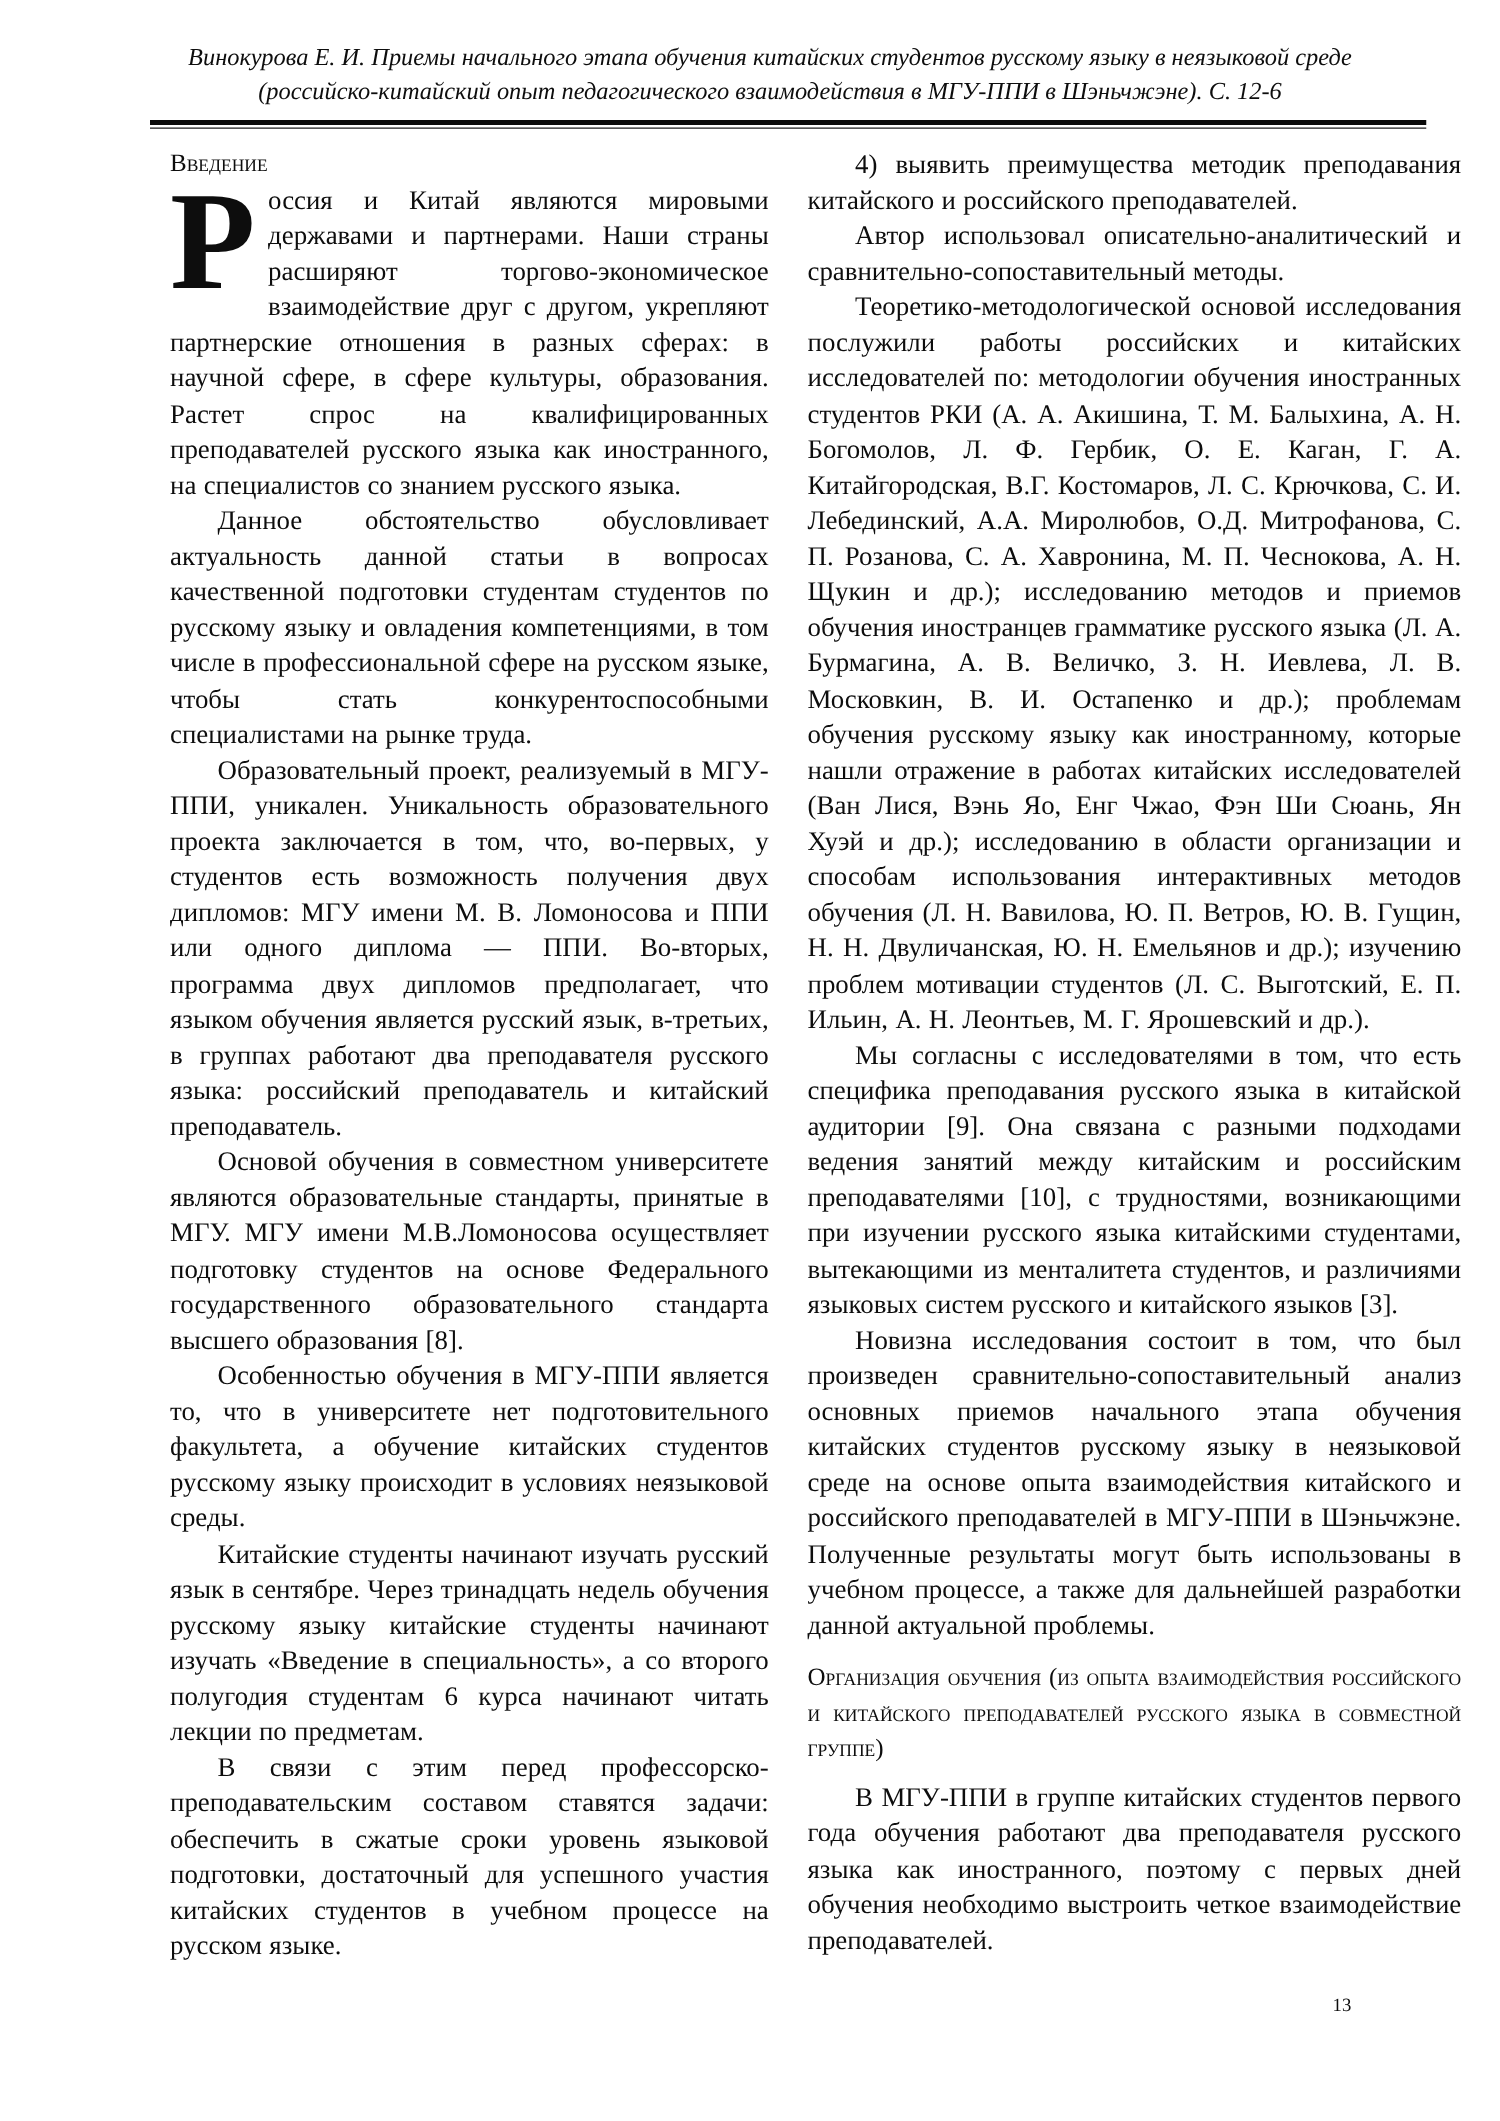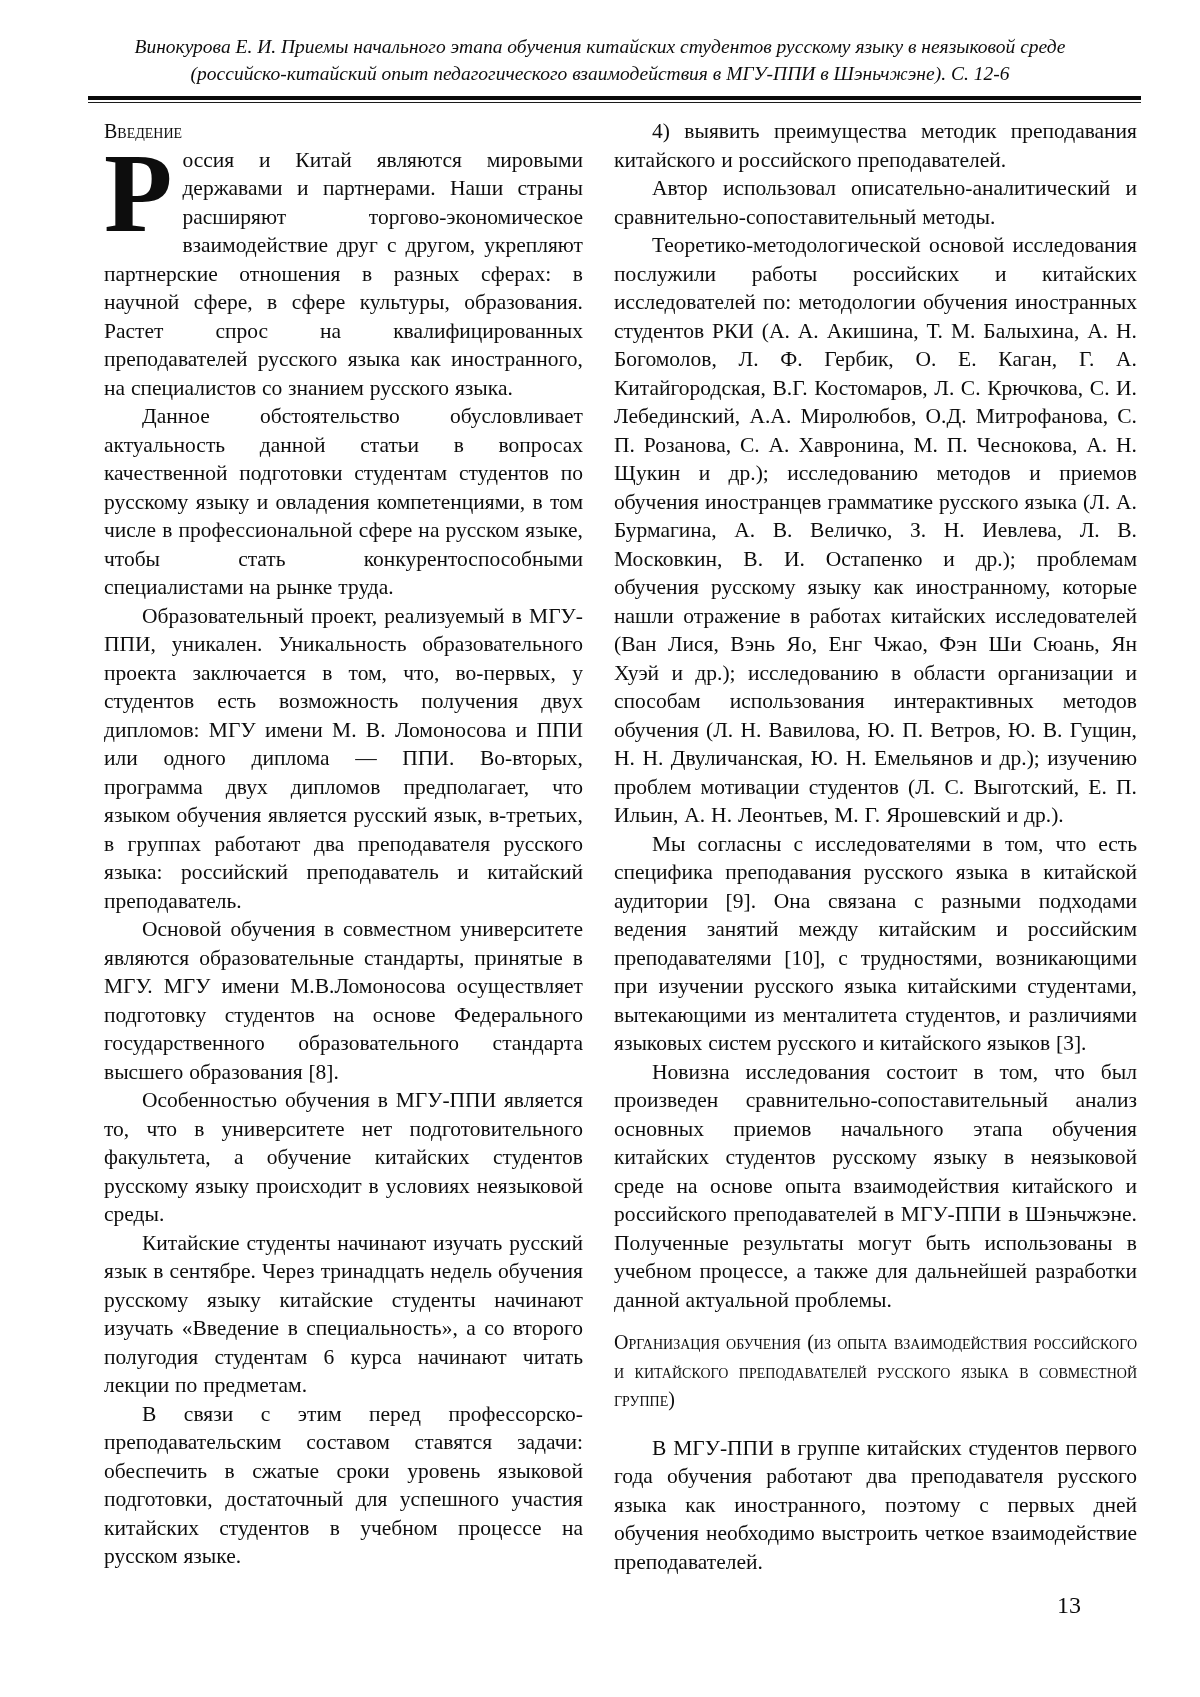--- a/index.html
+++ b/index.html
@@ -6,20 +6,21 @@
   .page{
     position:relative;
     width:1200px;
     height:1697px;
     background:#ffffff;
     color:#0d0d0d;
     font-family:"Liberation Serif","DejaVu Serif",serif;
     box-sizing:border-box;
     padding-top:33px;
     overflow:hidden;
+    padding-left:32px;
   }
   .header{
     text-align:center;
     font-style:italic;
     font-size:19.5px;
     line-height:27px;
     padding:0 90px;
   }
   .rule{
     margin:9px 59px 0 88px;
@@ -43,35 +44,35 @@
   }
   .indent{text-indent:38px;}
   .scaps{
     margin:0;
     font-weight:normal;
     font-variant:small-caps;
     font-size:20px;
     line-height:28.5px;
   }
   .sec-heading{
-    margin:14px 0 20px 0;
+    margin:14px 0 10px 0;
     text-align:justify;
   }
   .dropcap{
     float:left;
     font-size:112px;
     line-height:84px;
     font-weight:bold;
     margin:5px 10px 0 0;
   }
   .page-number{
     position:absolute;
     top:1592px;
     right:119px;
-    font-size:24px;
+    font-size:15px;
     line-height:26px;
   }
 </style>
 </head>
 <body>
 
 <div class="page">
 
   <div class="header">
     <div>Винокурова Е. И. Приемы начального этапа обучения китайских студентов русскому языку в неязыковой среде</div>

